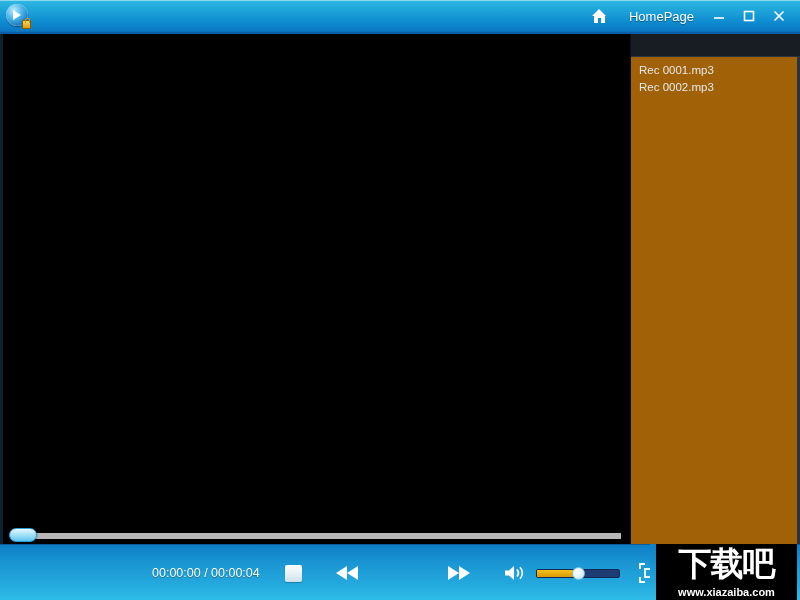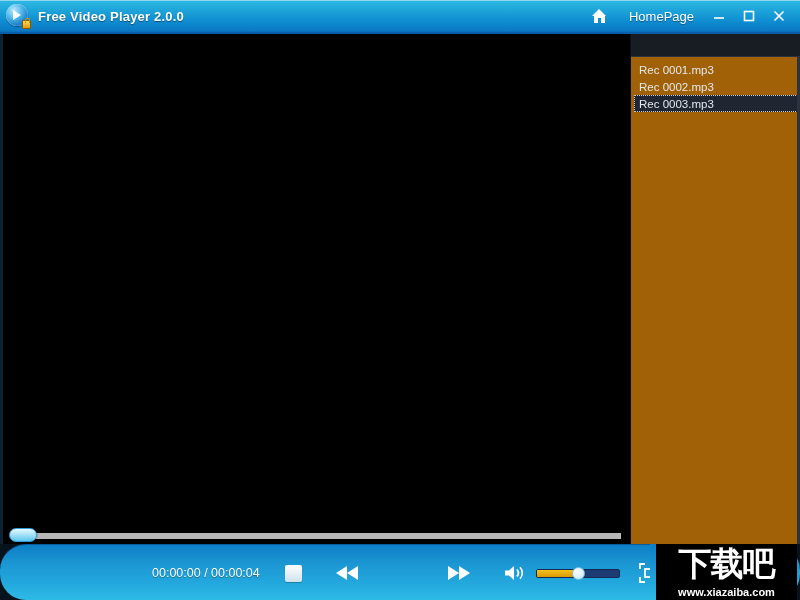--- a/index.html
+++ b/index.html
@@ -152,21 +152,20 @@
   #panel-scrollbar {
     position: absolute; right: 0; top: 22px; width: 3px; height: 488px;
     background: #2b3340;
   }
 
   
   #control-bar {
     position: absolute; left: 0; top: 544px; width: 800px; height: 56px;
     background: linear-gradient(to bottom, #0d7fc6 0%, #1b97d3 35%, #23a8dd 70%, #2ebbe7 100%);
     border-top: 1px solid #0a5d9c;
-    border-radius: 26px;
   }
   #time-display {
     position: absolute; left: 152px; top: 0; height: 56px;
     display: flex; align-items: center;
     color: #ffffff; font-size: 12.5px;
     text-shadow: 0 1px 1px rgba(0,0,0,.35);
     white-space: nowrap;
   }
   .ctrl-btn {
     position: absolute; top: 0; height: 56px;
@@ -229,21 +228,20 @@
 </head>
 <body>
 
 <div id="app">
 
   <div id="titlebar">
     <div class="app-icon">
       <div class="disc"></div>
       <div class="lock"></div>
     </div>
-    <div id="app-title">Free Video Player 2.0.0</div>
 
     <div id="titlebar-right">
       <div id="homepage-btn">
         <span class="home-glyph">
           <span class="roof"></span>
             <span class="body"></span>
             <span class="door"></span>
         </span>
         <span>HomePage</span>
       </div>
@@ -270,21 +268,20 @@
 
   <div id="seek-wrap">
     <div id="seek-track"></div>
     <div id="seek-thumb"></div>
   </div>
 
   <div id="side-panel">
     <div id="list-box">
       <div class="list-item">Rec 0001.mp3</div>
       <div class="list-item">Rec 0002.mp3</div>
-      <div class="list-item selected">Rec 0003.mp3</div>
     </div>
     <div id="panel-scrollbar"></div>
   </div>
 
   <div id="control-bar">
 
     <div id="time-display">00:00:00 / 00:00:04</div>
 
     <div class="ctrl-btn" id="stop-btn">
       <div class="sq"></div>

